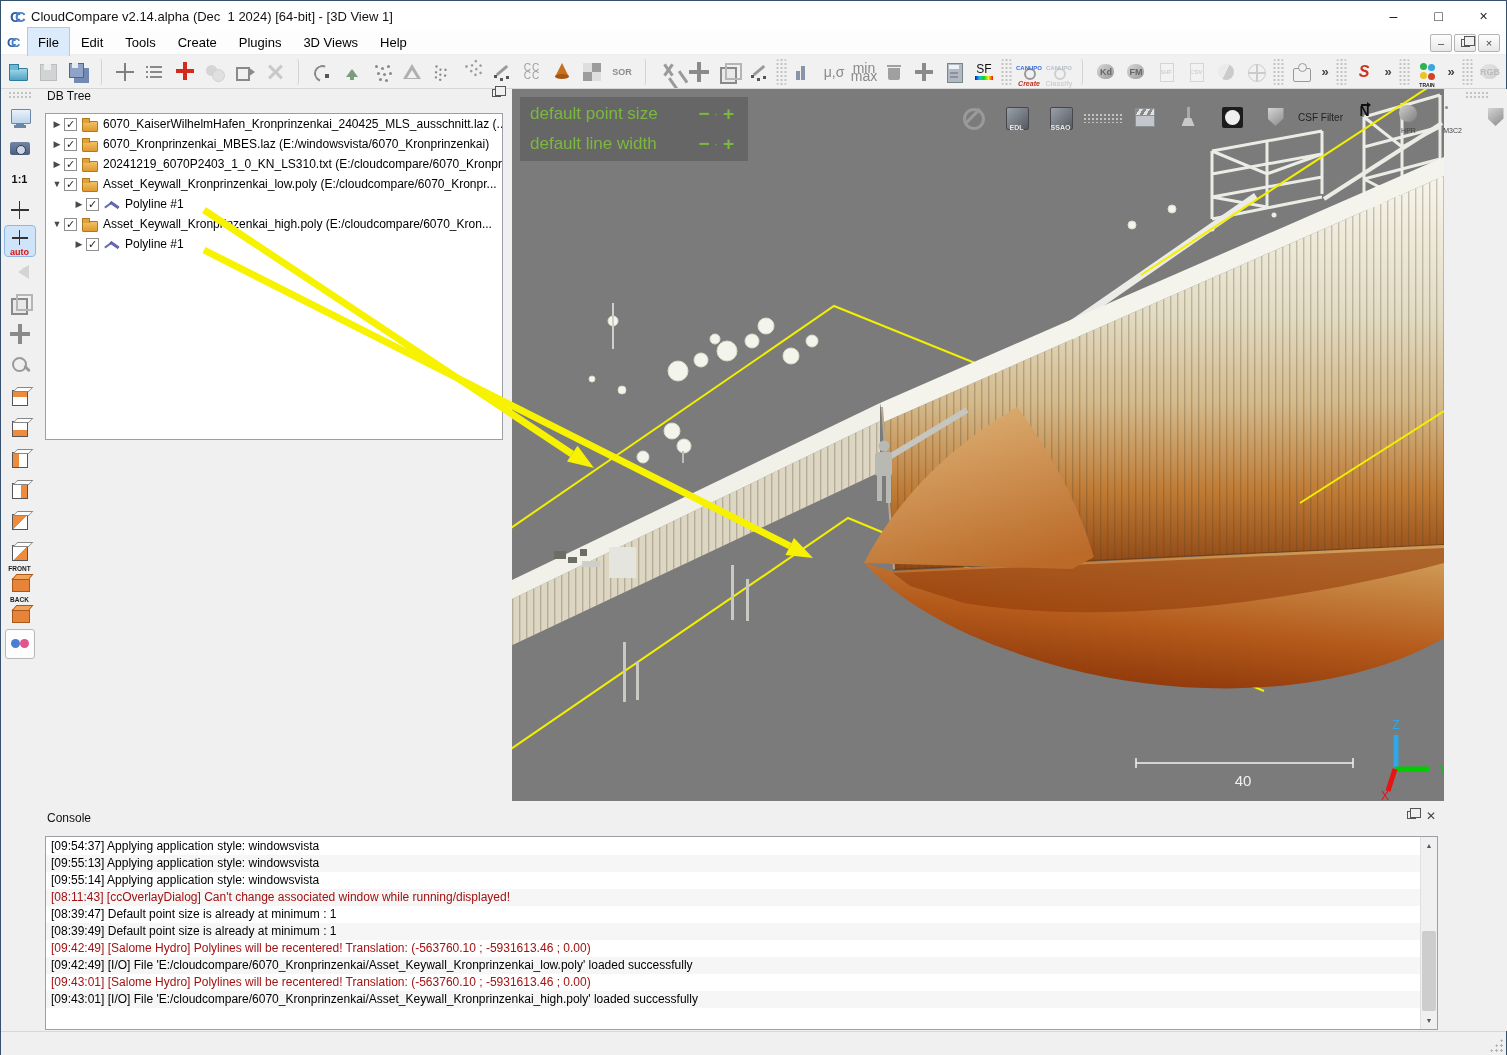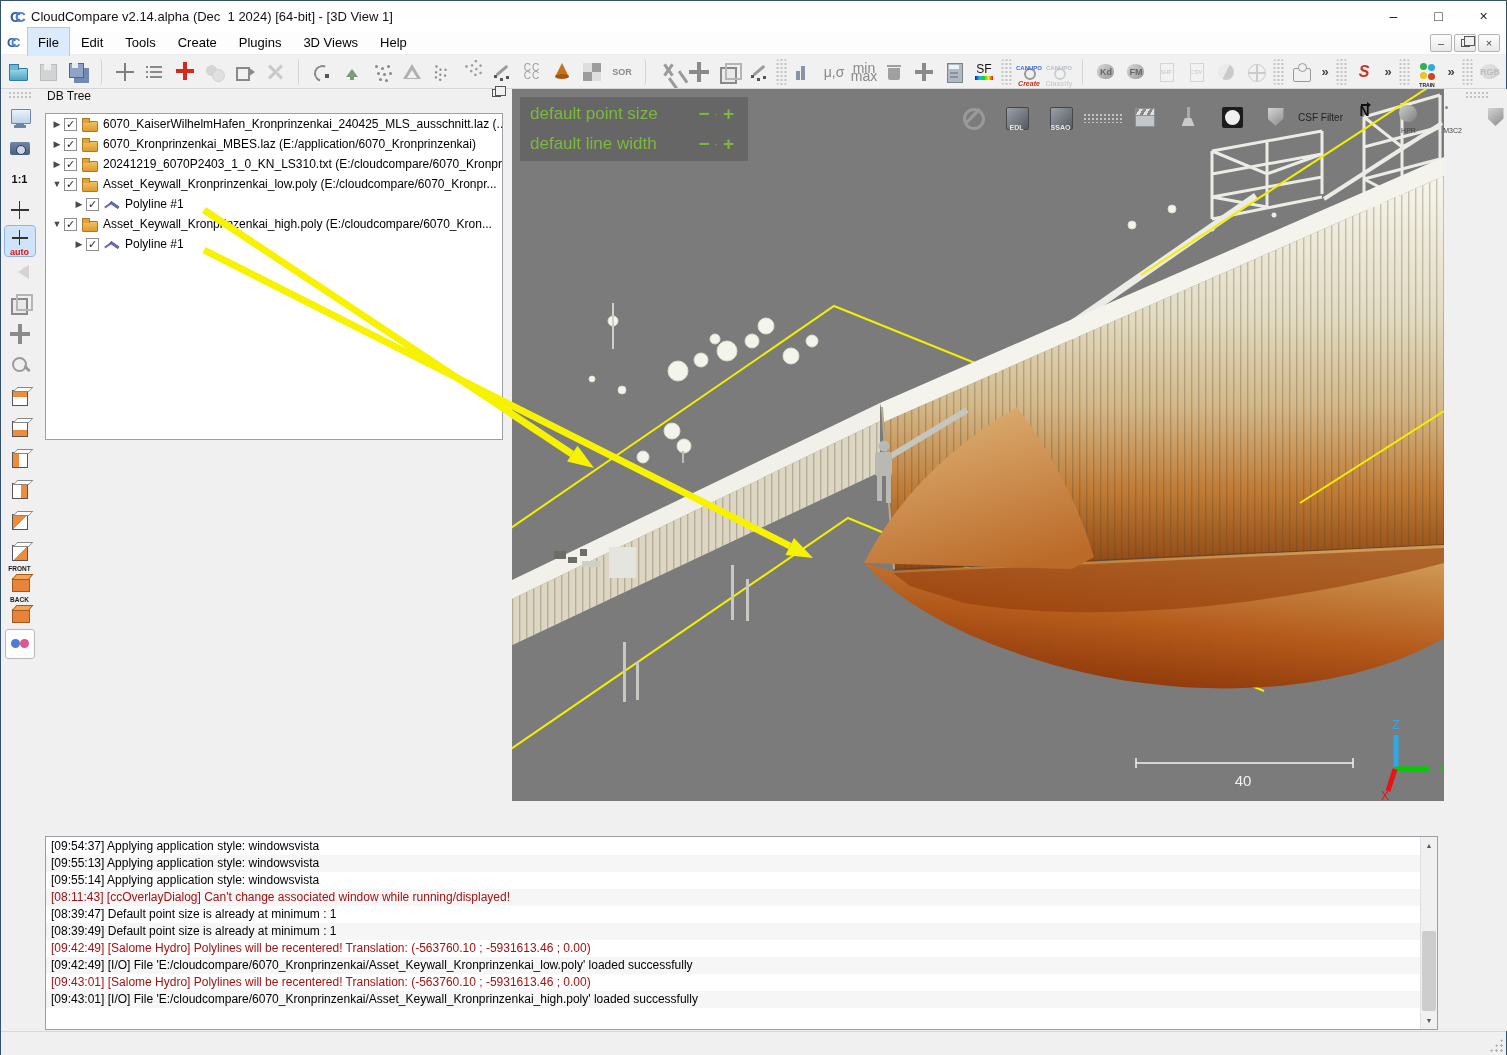--- a/index.html
+++ b/index.html
@@ -699,21 +699,21 @@
           <span class="texp">▶</span>
           <span class="tcheck">✓</span>
           <span class="ticon i-folder"></span>
           <span class="tlabel">6070_KaiserWilhelmHafen_Kronprinzenkai_240425_MLS_ausschnitt.laz (...</span>
         </div>
 
         <div class="trow">
           <span class="texp">▶</span>
           <span class="tcheck">✓</span>
           <span class="ticon i-folder"></span>
-          <span class="tlabel">6070_Kronprinzenkai_MBES.laz (E:/application/6070_Kronprinzenkai)</span>
+          <span class="tlabel">6070_Kronprinzenkai_MBES.laz (E:/windowsvista/6070_Kronprinzenkai)</span>
         </div>
 
         <div class="trow">
           <span class="texp">▶</span>
           <span class="tcheck">✓</span>
           <span class="ticon i-folder"></span>
           <span class="tlabel">20241219_6070P2403_1_0_KN_LS310.txt (E:/cloudcompare/6070_Kronpri...</span>
         </div>
 
         <div class="trow">
@@ -1018,20 +1018,26 @@
         </div>
 
         <div class="rbi s-trees">
           <div class="g"></div>
 
         </div>
       </div>
   </div>
 
   <div class="panel" style="left:38px;top:810px;width:1405px;height:219px">
+    <div class="panel-h">
+      <span>Console</span>
+      <span class="sp"></span>
+      <span class="floatico"></span>
+      <span class="closeico">✕</span>
+    </div>
     <div class="panel-b" style="top:25px;bottom:0">
       <div style="position:absolute;left:0;right:17px;top:1px;bottom:0;overflow:hidden">
 
           <div class="crow"><span>[09:54:37] Applying application style: windowsvista</span></div>
 
           <div class="crow"><span>[09:55:13] Applying application style: windowsvista</span></div>
 
           <div class="crow"><span>[09:55:14] Applying application style: windowsvista</span></div>
 
           <div class="crow err"><span>[08:11:43] [ccOverlayDialog] Can't change associated window while running/displayed!</span></div>

